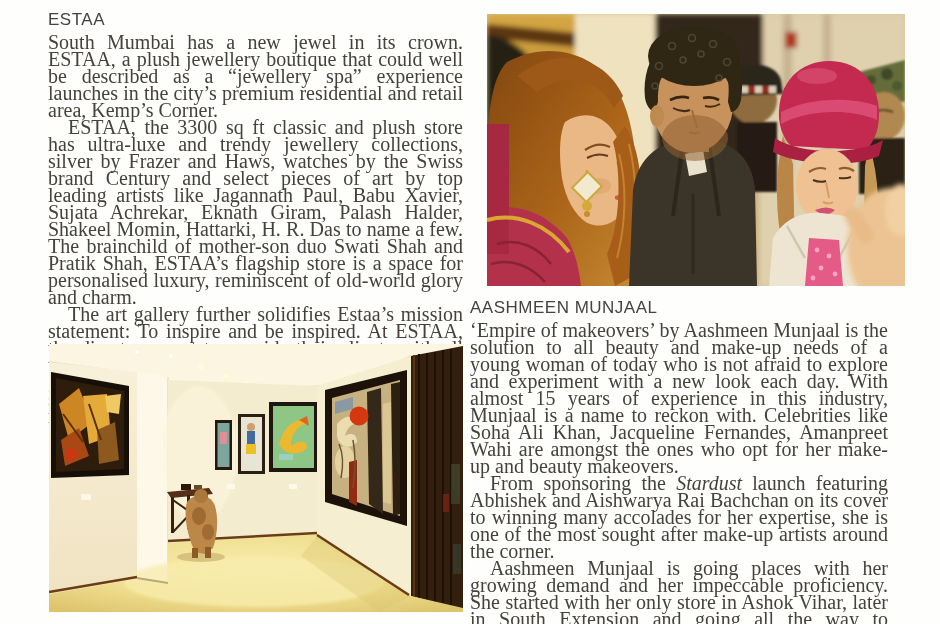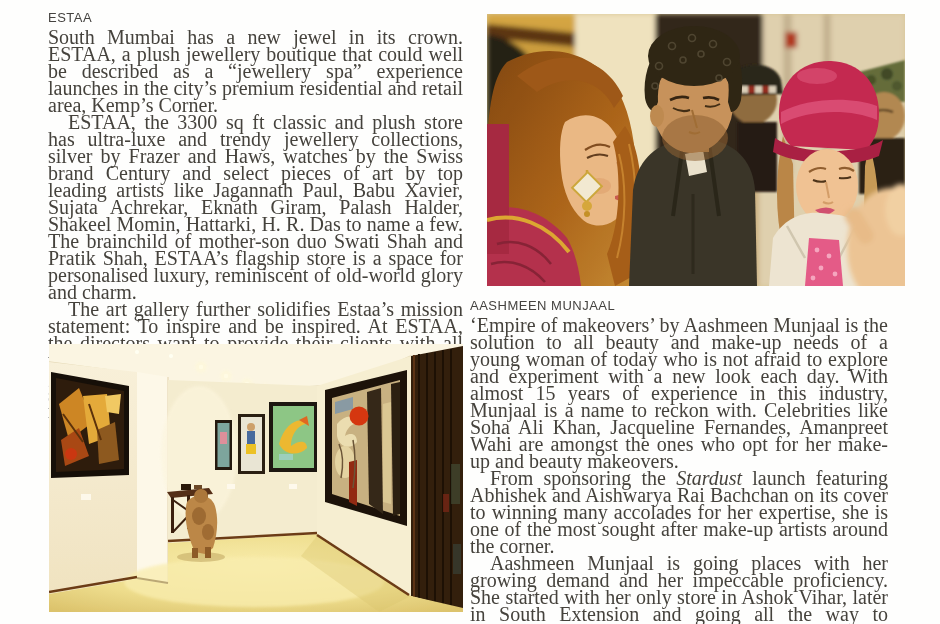--- a/index.html
+++ b/index.html
@@ -3,21 +3,21 @@
 <meta charset="utf-8">
 <style>
   html,body{margin:0;padding:0;background:#ffffff;}
   .page{
     position:relative;width:940px;height:624px;background:#fefefdff;
     background:#fefefd;overflow:hidden;
     font-family:"Liberation Serif", serif;
   }
   .heading{
     font-family:"Liberation Sans", sans-serif;
-    font-size:13px;font-weight:400;letter-spacing:.5px;
+    font-size:17px;font-weight:400;letter-spacing:.5px;
     color:#454340;margin:0 0 4px 0;
   }
   .body-text{
     font-size:20px;line-height:17px;text-align:justify;
     color:#45423c;
   }
   .body-text .para{margin:0;}
   .body-text .para.indent{text-indent:20px;}
   .col-left-text{position:absolute;left:48px;top:10px;width:415px;}
   .col-right-text{position:absolute;left:470px;top:298px;width:418px;}

